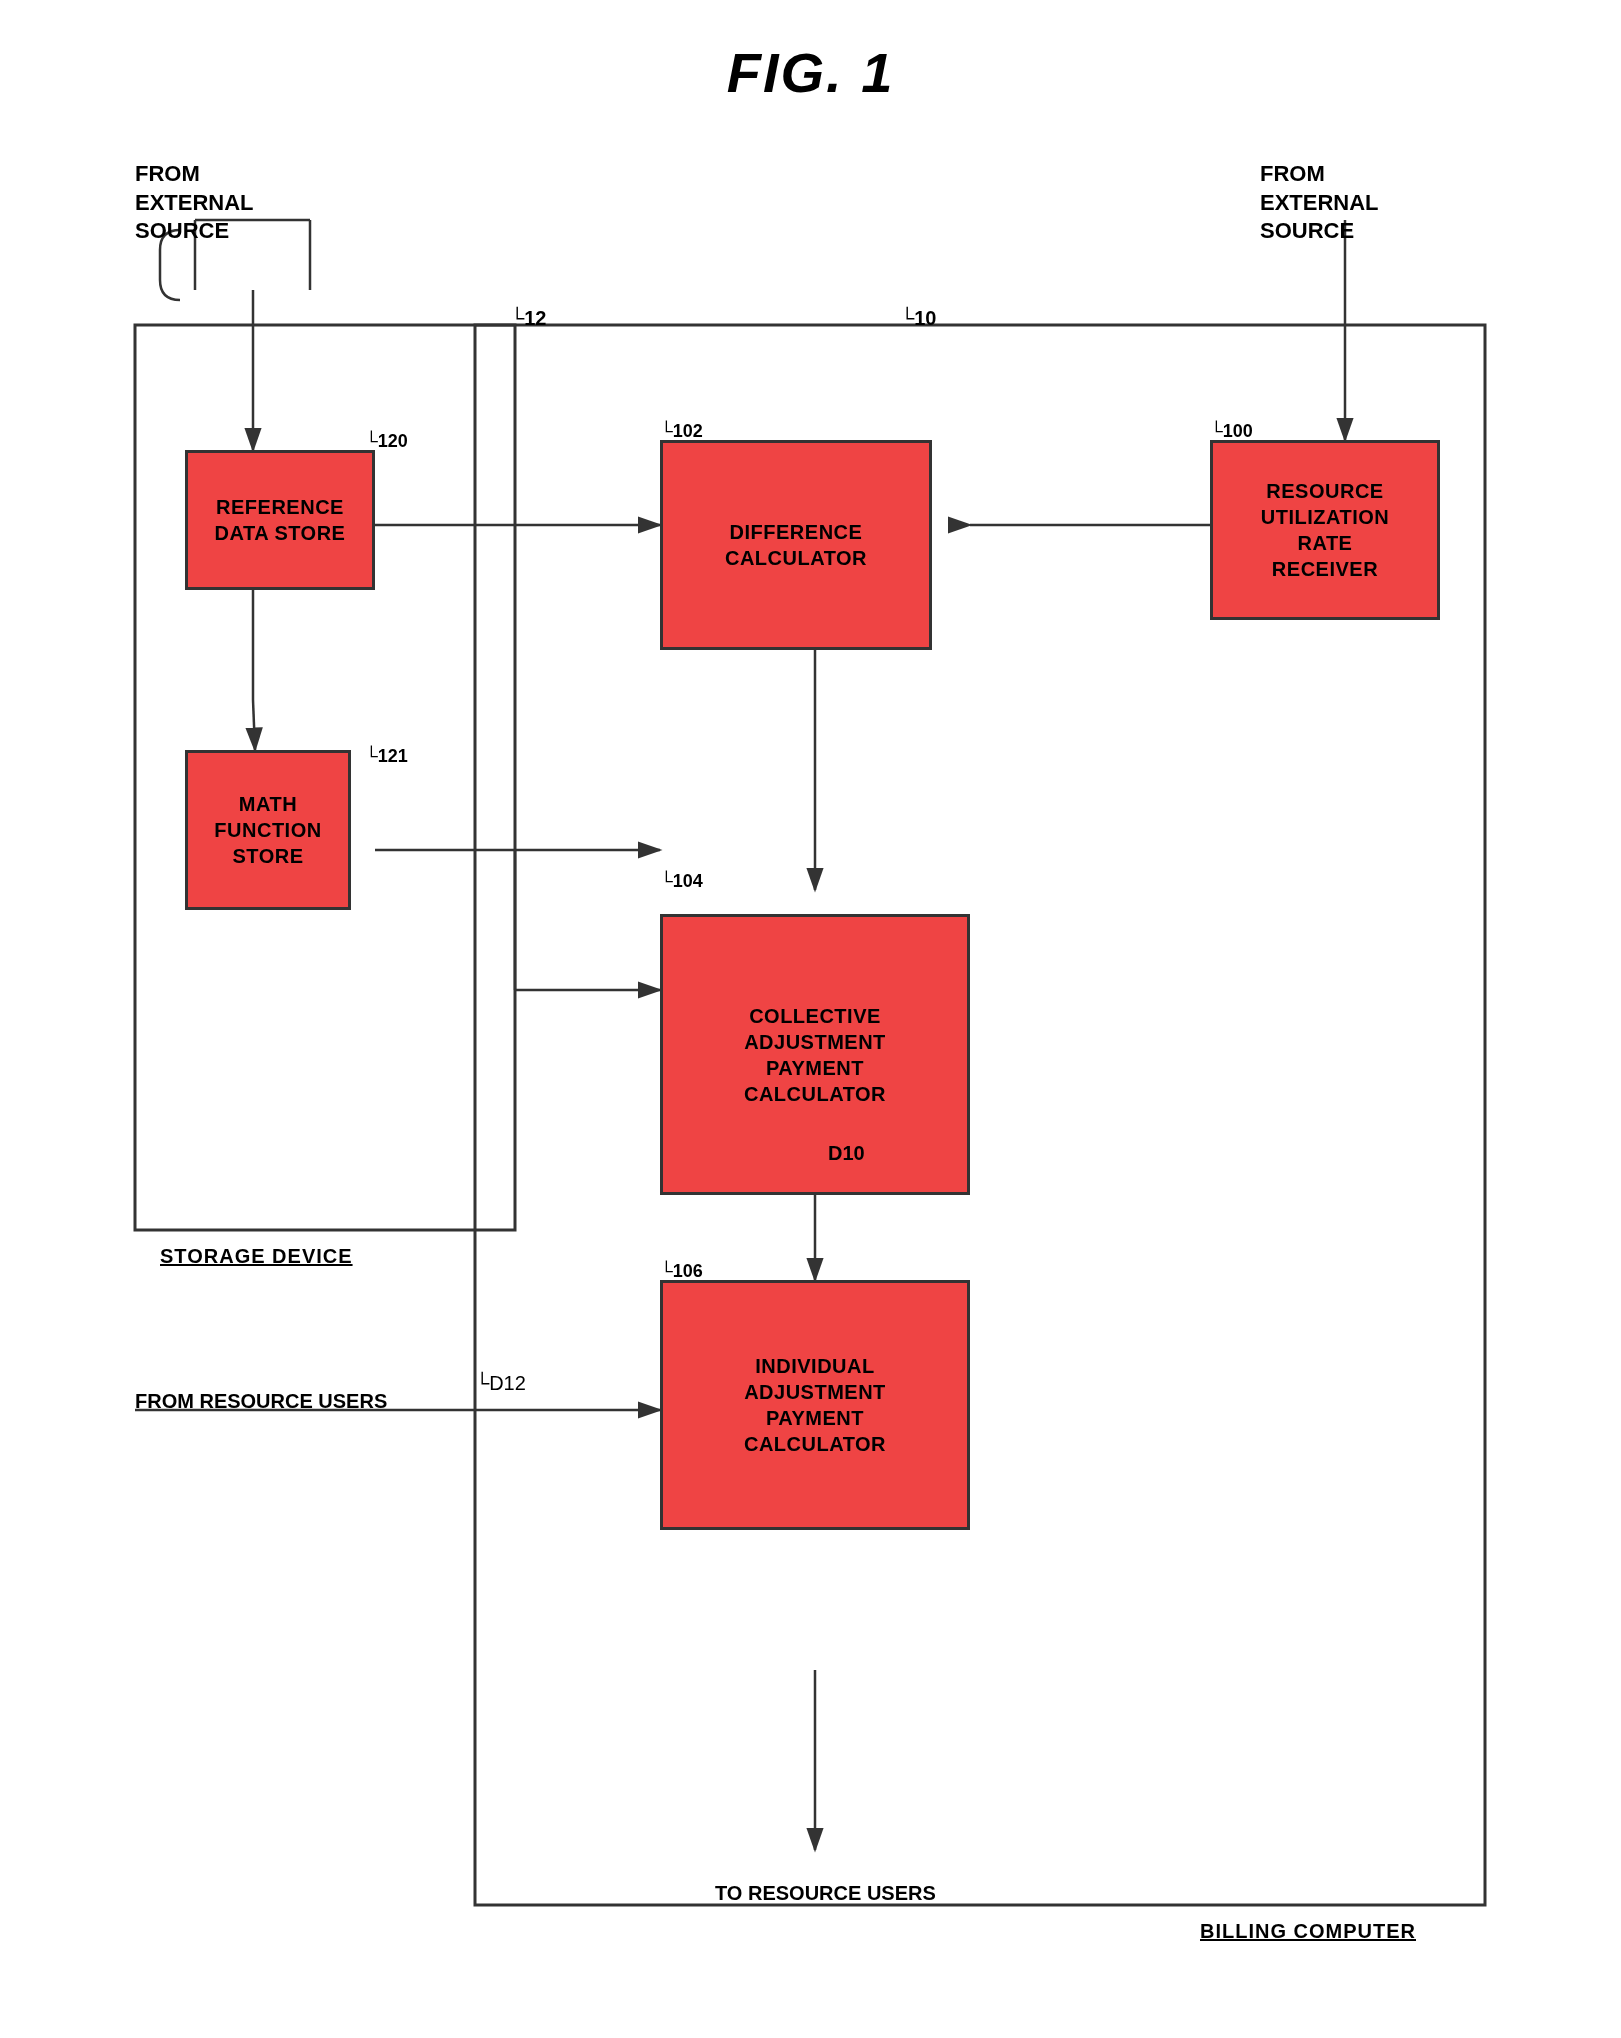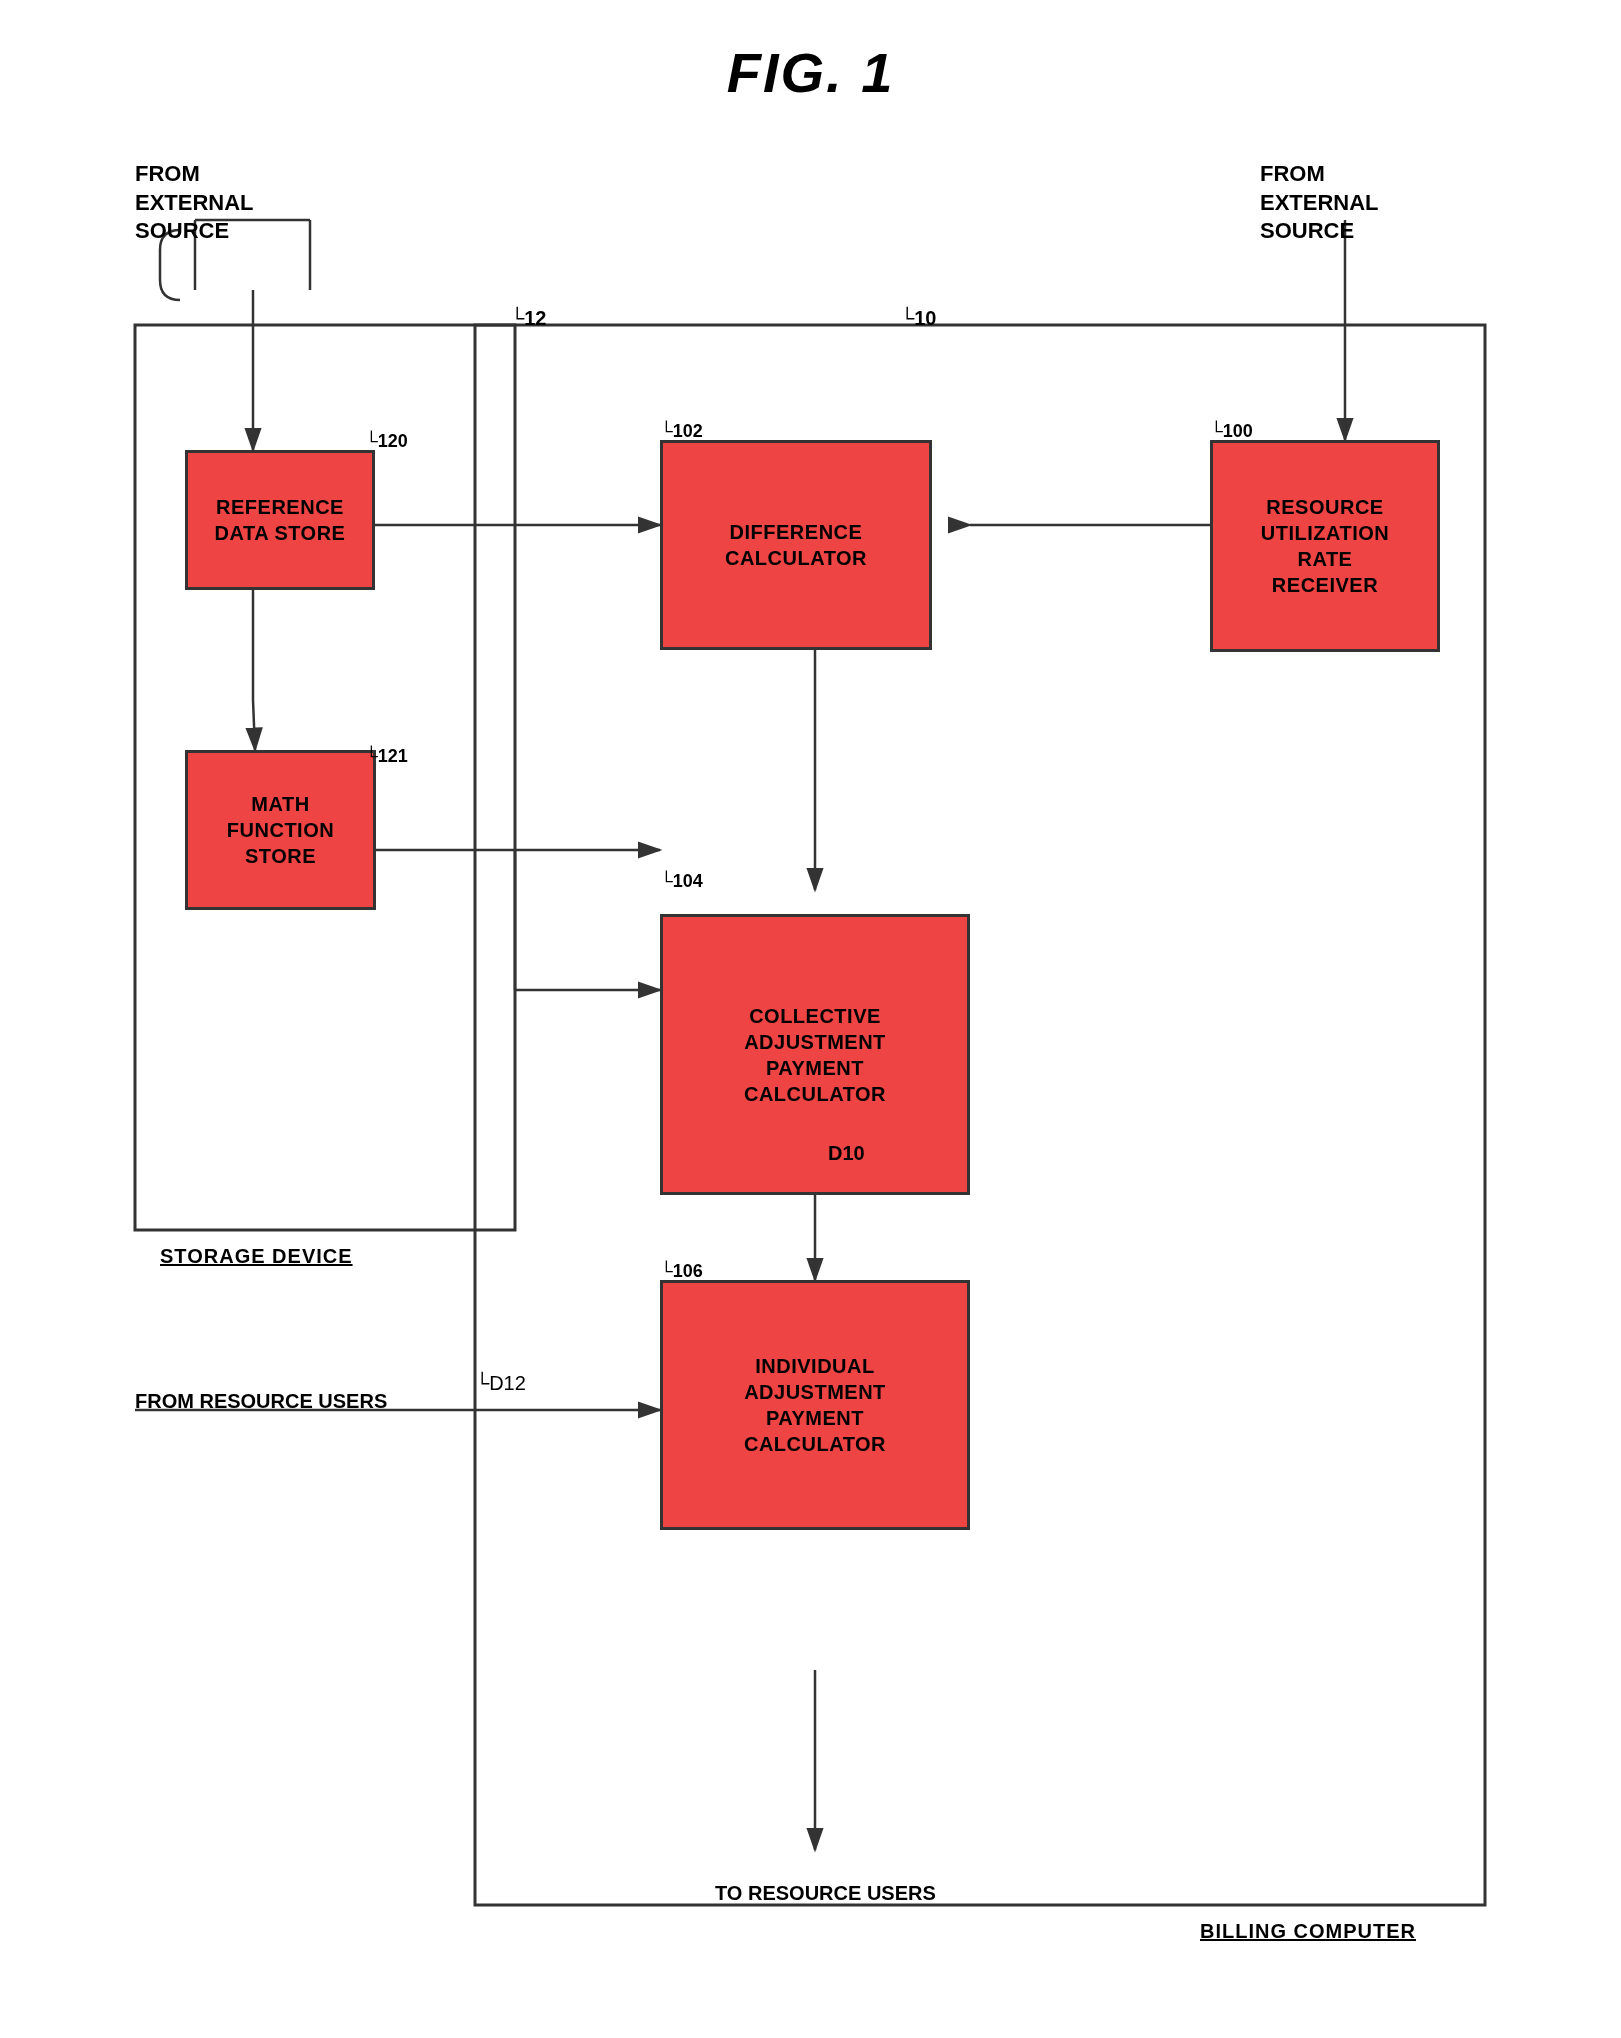--- a/index.html
+++ b/index.html
@@ -130,21 +130,21 @@
   <div class="label-text" style="left:430px; top:175px; font-size:20px; font-weight:900;">└12</div>
 
   <div class="label-text" style="left:820px; top:175px; font-size:20px; font-weight:900;">└10</div>
 
   <div class="component-box" style="left:105px; top:320px; width:190px; height:140px;">
     REFERENCE<br>DATA STORE
   </div>
 
   <div class="label-text" style="left:285px; top:300px; font-size:18px;">└120</div>
 
-  <div class="component-box" style="left:105px; top:620px; width:191px; height:160px;">
+  <div class="component-box" style="left:105px; top:620px; width:166px; height:160px;">
     MATH<br>FUNCTION<br>STORE
   </div>
 
   <div class="label-text" style="left:285px; top:615px; font-size:18px;">└121</div>
 
   <div class="box-label" style="left:80px; top:1115px; font-size:20px;">STORAGE DEVICE</div>
 
   <div class="component-box" style="left:580px; top:310px; width:272px; height:210px;">
     DIFFERENCE<br>CALCULATOR
   </div>
@@ -158,21 +158,21 @@
   <div class="label-text" style="left:580px; top:740px; font-size:18px;">└104</div>
 
   <div class="label-text" style="left:748px; top:1010px; font-size:20px; font-weight:900;">D10</div>
 
   <div class="component-box" style="left:580px; top:1150px; width:310px; height:250px;">
     INDIVIDUAL<br>ADJUSTMENT<br>PAYMENT<br>CALCULATOR
   </div>
 
   <div class="label-text" style="left:580px; top:1130px; font-size:18px;">└106</div>
 
-  <div class="component-box" style="left:1130px; top:310px; width:230px; height:212px;">
+  <div class="component-box" style="left:1130px; top:310px; width:230px; height:180px;">
     RESOURCE<br>UTILIZATION<br>RATE<br>RECEIVER
   </div>
 
   <div class="label-text" style="left:1130px; top:290px; font-size:18px;">└100</div>
 
   <div class="box-label" style="left:1120px; top:1790px; font-size:20px;">BILLING COMPUTER</div>
 
   <div class="label-text" style="left:55px; top:1258px; font-size:20px; font-weight:900; white-space:nowrap;">FROM RESOURCE USERS</div>
 
   <div class="label-text" style="left:395px; top:1240px; font-size:20px; font-weight:400;">└D12</div>

